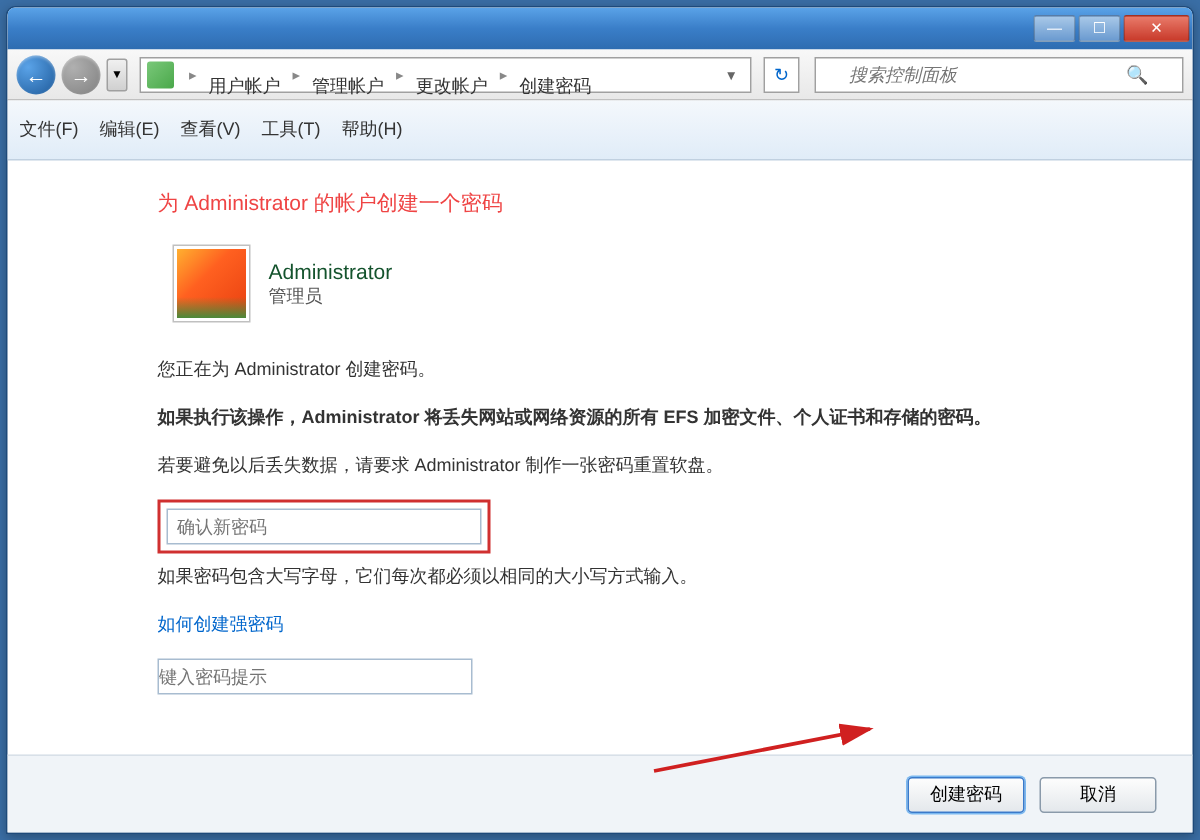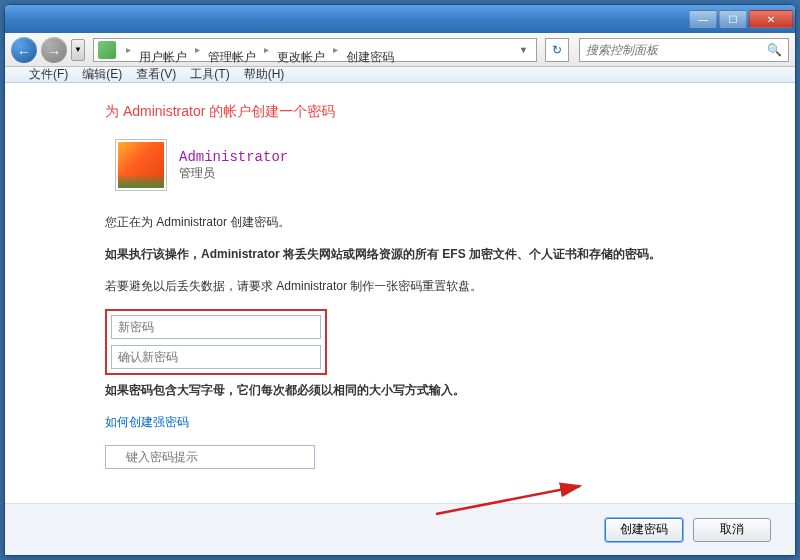--- a/index.html
+++ b/index.html
@@ -21,47 +21,47 @@
 .nav-dd { width: 14px; height: 22px; background: linear-gradient(to bottom, #f0f0f0, #d0d0d0); border: 1px solid #a0a0a0; border-radius: 2px; display: flex; align-items: center; justify-content: center; font-size: 8px; cursor: pointer; }
 
 .addressbar { flex: 1; height: 24px; border: 1px solid #a0a0a0; background: #fff; display: flex; align-items: center; padding: 0 4px; margin-left: 4px; }
 .addr-icon { width: 18px; height: 18px; background: linear-gradient(135deg, #7ac87a, #4aa84a); border-radius: 2px; margin-right: 6px; }
 .breadcrumb { display: flex; align-items: center; gap: 2px; color: #333; }
 .bc-sep { color: #888; font-size: 10px; padding: 0 4px; }
 .bc-item { cursor: pointer; padding: 1px 2px; margin-top: 16px; }
 .addr-dd { margin-left: auto; font-size: 9px; color: #666; padding: 0 4px; cursor: pointer; }
 .addr-refresh { width: 24px; height: 24px; border: 1px solid #a0a0a0; background: #fff; display: flex; align-items: center; justify-content: center; margin-left: 4px; cursor: pointer; color: #0066cc; font-size: 12px; }
 
-.searchbox { width: 210px; height: 24px; border: 1px solid #a0a0a0; background: #fff; display: flex; align-items: center; margin-left: 6px; padding: 0 6px; }
+.searchbox { width: 246px; height: 24px; border: 1px solid #a0a0a0; background: #fff; display: flex; align-items: center; margin-left: 6px; padding: 0 22px; }
 .searchbox input { border: none; outline: none; flex: 1; font-size: 12px; color: #999; font-style: italic; }
 .search-icon { color: #0066cc; font-size: 12px; }
 
-.menubar { height: 16px; background: linear-gradient(to bottom, #f4f8fc, #e0ecf8); border-bottom: 1px solid #c0d0e0; display: flex; align-items: center; padding: 0 24px; gap: 14px; }
+.menubar { height: 40px; background: linear-gradient(to bottom, #f4f8fc, #e0ecf8); border-bottom: 1px solid #c0d0e0; display: flex; align-items: center; padding: 0 8px; gap: 14px; }
 .menu-item { cursor: pointer; color: #333; }
 
 .content { padding: 20px 40px 0 100px; color: #333; overflow-y: auto; height: calc(100% - 28px - 34px - 24px - 52px); }
 .page-title { color: #ef4444; font-size: 14px; font-weight: normal; margin-bottom: 18px; margin-left: 0; }
 
 .user-row { display: flex; align-items: center; gap: 12px; margin-bottom: 22px; margin-left: 10px; }
 .avatar { width: 52px; height: 52px; border: 1px solid #c0c0c0; background: #fff; padding: 2px; display: flex; align-items: center; justify-content: center; }
 .avatar-img { width: 100%; height: 100%; background: linear-gradient(135deg, #ffb030 0%, #ff6020 40%, #e84010 100%); position: relative; }
 .avatar-img::after { content: ""; position: absolute; bottom: 0; left: 0; right: 0; height: 30%; background: linear-gradient(to top, #4a8a3a, transparent); }
-.user-name { font-size: 14px; color: #a21caf; font-family: Liberation Mono, monospace; }
+.user-name { font-size: 14px; color: #14532d; }
 .user-role { font-size: 12px; color: #555; }
 
 .body-text { font-size: 12px; margin-bottom: 14px; line-height: 1.5; }
 .body-text.bold { font-weight: bold; }
 
 .highlight-box { border: 2px solid #d03030; padding: 4px 4px 4px 4px; width: 222px; margin-bottom: 6px; }
 .pw-input { width: 210px; height: 24px; border: 1px solid #a8bcd0; padding: 2px 6px; font-size: 12px; color: #999; display: block; background: #fff; }
 .pw-input + .pw-input { margin-top: 6px; }
 
 .link { color: #0066cc; cursor: pointer; }
 
-.hint-input { width: 210px; height: 24px; border: 1px solid #a8bcd0; padding: 2px 20px; font-size: 12px; color: #999; display: block; background: #fff; margin-bottom: 8px; }
+.hint-input { width: 210px; height: 24px; border: 1px solid #a8bcd0; padding: 2px 0; font-size: 12px; color: #999; display: block; background: #fff; margin-bottom: 8px; }
 
 .footer { position: absolute; bottom: 0; left: 0; right: 0; height: 52px; border-top: 1px solid #d8e0e8; background: #f0f4f8; display: flex; align-items: center; justify-content: flex-end; padding: 0 24px; gap: 10px; }
 .btn { min-width: 78px; height: 24px; border: 1px solid #8a9aaa; background: linear-gradient(to bottom, #fdfdfd, #e4e8ec); border-radius: 3px; cursor: pointer; font-size: 12px; padding: 0 10px; }
 .btn.primary { border: 1px solid #3a7aca; box-shadow: 0 0 0 1px #7ab8f0; }
 
 .annotation-arrow { position: absolute; bottom: 40px; left: 430px; pointer-events: none; }
 </style>
 </head>
 <body>
 
@@ -135,25 +135,24 @@
         <div class="user-name">Administrator</div>
         <div class="user-role">管理员</div>
       </div>
     </div>
 
     <div class="body-text">您正在为 Administrator 创建密码。</div>
     <div class="body-text bold">如果执行该操作，Administrator 将丢失网站或网络资源的所有 EFS 加密文件、个人证书和存储的密码。</div>
     <div class="body-text">若要避免以后丢失数据，请要求 Administrator 制作一张密码重置软盘。</div>
 
     <div class="highlight-box">
-      <input class="pw-input" type="text" placeholder="新密码" style="">
       <input class="pw-input" type="text" placeholder="确认新密码" style="">
     </div>
 
-    <div class="body-text" style="margin-top:4px;font-weight:bold;">如果密码包含大写字母，它们每次都必须以相同的大小写方式输入。</div>
+    <div class="body-text" style="margin-top:4px;">如果密码包含大写字母，它们每次都必须以相同的大小写方式输入。</div>
     <div class="body-text"><span class="link">如何创建强密码</span></div>
 
     <input class="hint-input" type="text" placeholder="键入密码提示" style="">
 
   </div>
 
   <div class="footer">
     <button class="btn primary">创建密码</button>
     <button class="btn">取消</button>
   </div>

